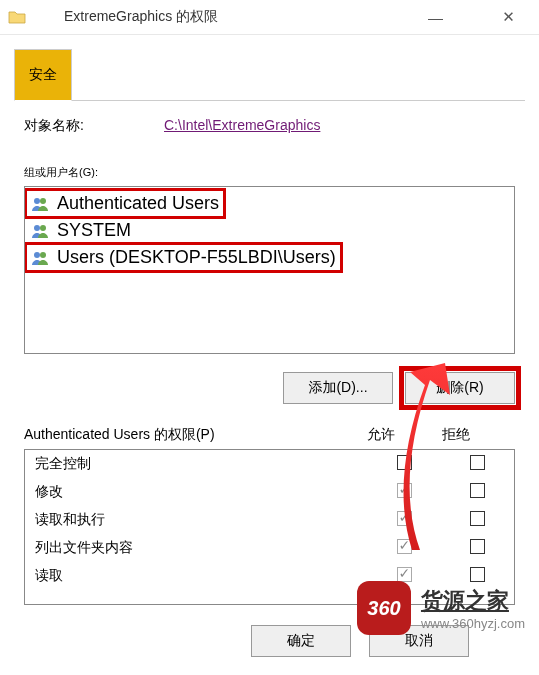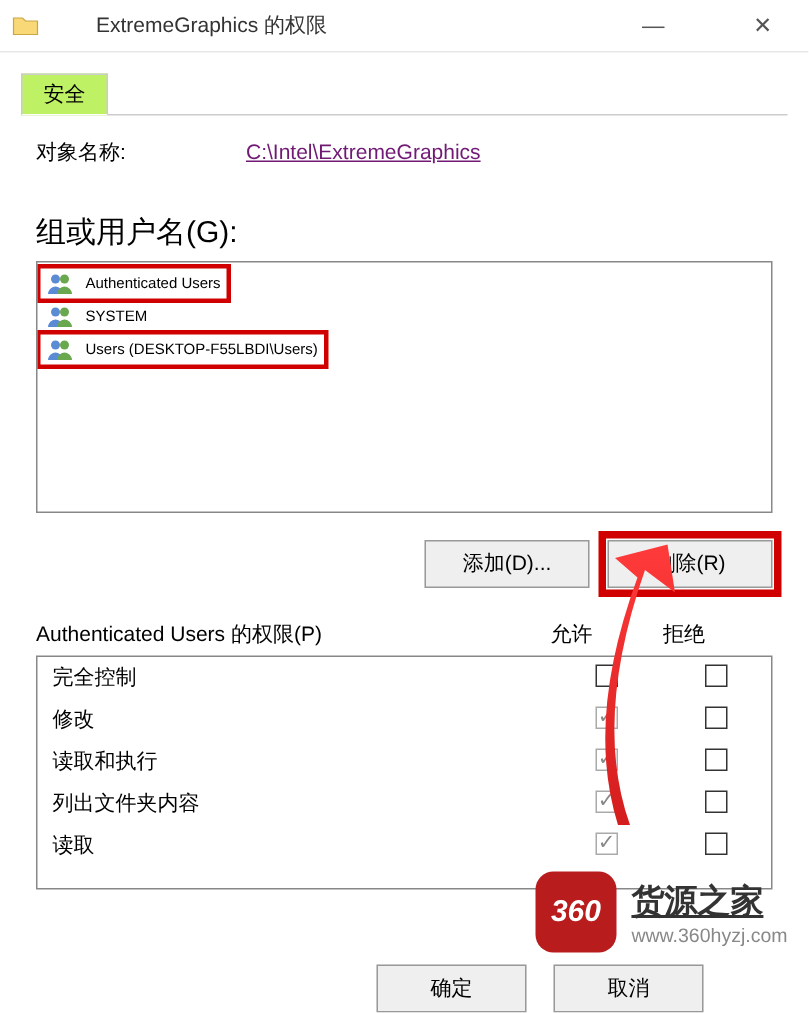--- a/index.html
+++ b/index.html
@@ -6,30 +6,30 @@
   body { margin: 0; padding: 0; background: #fff; width: 539px; height: 675px; overflow: hidden; position: relative; }
 
   .title-bar { height: 35px; display: flex; align-items: center; padding: 0 8px; border-bottom: 1px solid #e8e8e8; gap: 28px; }
   .title-icon { width: 18px; height: 14px; margin-right: 10px; display:inline-flex; align-items:center; justify-content:center; }
   .title-text { font-size: 14px; color: #333; flex: 1; }
   .min-btn, .close-btn { width: 45px; height: 30px; display: flex; align-items: center; justify-content: center; color: #555; font-size: 15px; }
 
   .content { padding: 14px 14px 0 14px; }
 
   .tab-strip { display: flex; border-bottom: 1px solid #ccc; }
-  .tab { border: 1px solid #ccc; border-bottom: 1px solid #fff; padding: 4px 14px; font-size: 14px; margin-bottom: -1px; background: #bef264; position: relative; }
+  .tab { border: 1px solid #ccc; border-bottom: 1px solid #fff; padding: 16px 14px; font-size: 14px; margin-bottom: -1px; background: #eab308; position: relative; }
 
   .section { padding: 16px 10px 0 10px; }
   .row-label { display: flex; font-size: 14px; margin-bottom: 30px; }
   .row-label .lbl { width: 140px; }
   .row-label .val { color: #701a75; text-decoration: underline; }
 
-  .group-label { font-size: 20px; margin-bottom: 6px; }
+  .group-label { font-size: 11px; margin-bottom: 6px; }
 
-  .user-list { border: 1px solid #888; height: 168px; background: #fff; font-size: 10px; padding: 2px; overflow: auto; }
+  .user-list { border: 1px solid #888; height: 168px; background: #fff; font-size: 18px; padding: 2px; overflow: auto; }
   .user-row { display: flex; align-items: center; padding: 2px 4px; gap: 6px; }
   .user-row.highlight { outline: 3px solid #d10000; outline-offset: 0; margin: 2px 0; display: inline-flex; }
   .users-icon { width: 20px; height: 16px; display: inline-flex; }
 
   .btn-row { display:flex; justify-content:flex-end; gap:12px; margin-top: 18px; }
   .btn { min-width: 110px; height: 32px; border: 1px solid #999; background: #efefef; font-size: 14px; display:flex; align-items:center; justify-content:center; }
   .btn-highlight { outline: 5px solid #d10000; outline-offset: 1px; }
 
   .perm-header { display:flex; margin-top: 22px; font-size: 14px; }
   .perm-title { flex:1; }
@@ -39,21 +39,21 @@
 
   .perm-box { border: 1px solid #888; height: 156px; margin-top: 5px; overflow-y: scroll; }
   .perm-row { display:flex; align-items:center; height: 28px; font-size: 14px; padding-left: 10px; }
   .perm-row .perm-name { flex:1; }
   .perm-row .perm-cb { width: 80px; text-align:center; }
   .perm-row .perm-cb2 { width: 70px; text-align:center; padding-right: 4px; }
   .cb { display:inline-block; width: 15px; height: 15px; border: 1px solid #333; }
   .cb-dis { display:inline-block; width: 15px; height: 15px; border: 1px solid #aaa; background:#fff; position:relative; }
   .cb-dis.checked::after { content:"✓"; color:#888; position:absolute; left:1px; top:-3px; font-size:14px; }
 
-  .dialog-buttons { position:absolute; bottom: 0; right: 70px; display:flex; gap: 18px; }
+  .dialog-buttons { position:absolute; bottom: 18px; right: 70px; display:flex; gap: 18px; }
 
   
   .arrow-svg { position:absolute; pointer-events:none; left:380px; top:360px; }
 
   
   .wm { position:absolute; right: 14px; bottom: 40px; display:flex; align-items:center; gap:10px; }
   .wm-badge { background:#b91c1c; border-radius:12px; width:54px; height:54px; display:flex; align-items:center; justify-content:center; color:#fff; font-weight:bold; font-size:20px; font-style:italic; font-family: Arial, sans-serif;}
   .wm-text { display:flex; flex-direction:column; }
   .wm-line1 { font-size: 22px; color:#333; font-weight:bold;text-decoration:underline; }
   .wm-line2 { font-size: 13px; color:#888; }

